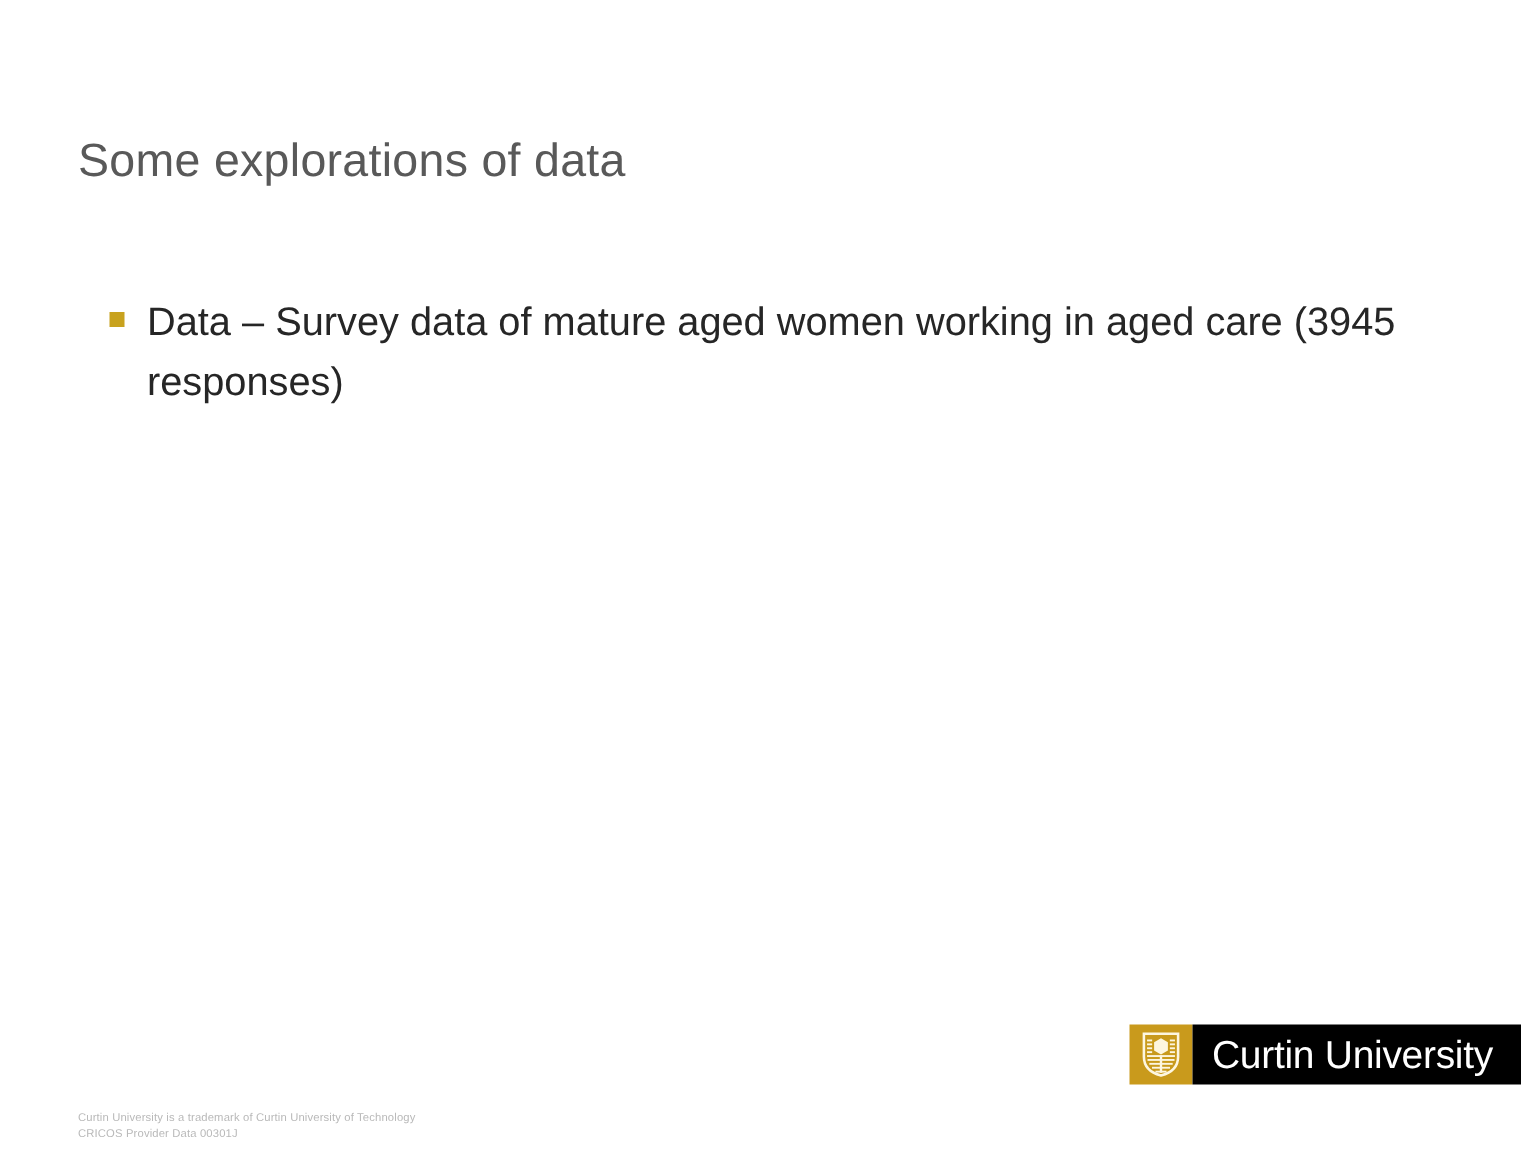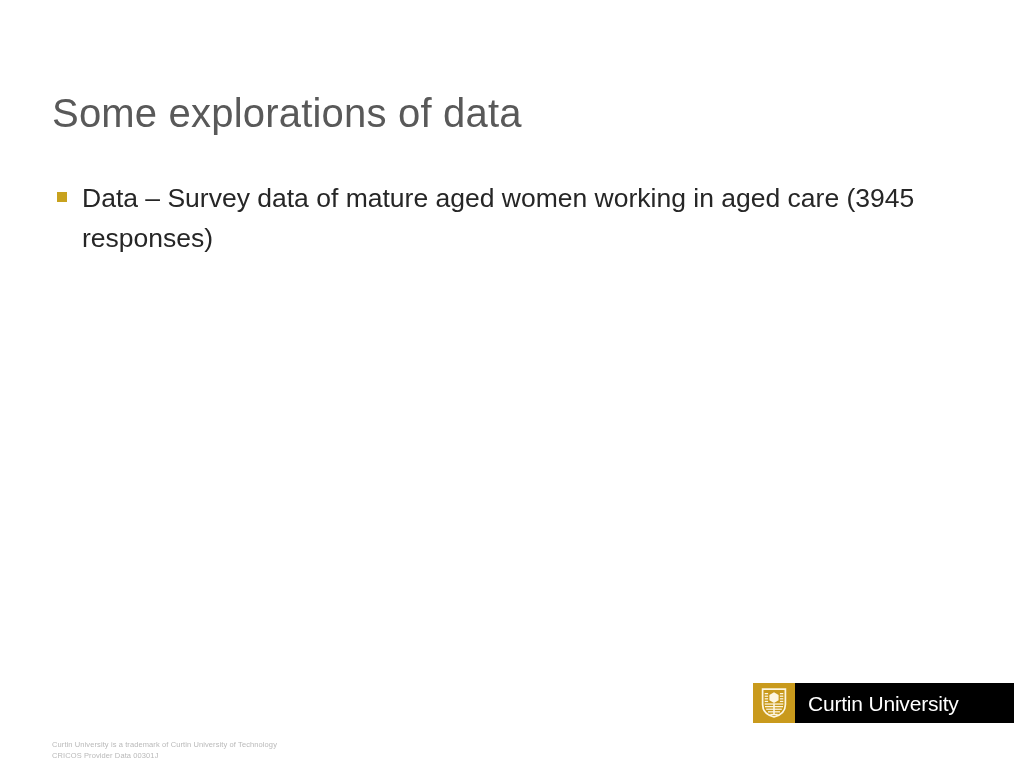--- a/index.html
+++ b/index.html
@@ -21,35 +21,35 @@
     height: 768px;
     background: #ffffff;
   }
 
   
   .slide-title {
     position: absolute;
     left: 52px;
     top: 62px;
     width: 900px;
-    font-size: 40px;
+    font-size: 31px;
     line-height: 48px;
     font-weight: 400;
     color: #595959;
     letter-spacing: 0.2px;
     white-space: nowrap;
   }
 
   
   .body-list {
     position: absolute;
     left: 52px;
     top: 178px;
     width: 915px;
-    margin: 0;
+    margin: 16px;
     padding: 0;
     list-style: none;
   }
 
   .bullet-item {
     position: relative;
     padding-left: 30px;
     margin-bottom: 38px;
     color: #262626;
     font-size: 26.5px;
@@ -109,21 +109,21 @@
   .logo-wordmark {
     width: 219px;
     background: #000000;
     display: flex;
     align-items: center;
     padding-left: 13px;
     box-sizing: border-box;
   }
   .logo-wordmark span {
     color: #ffffff;
-    font-size: 21px;
+    font-size: 26px;
     line-height: 25px;
     font-weight: 400;
     letter-spacing: -0.2px;
     white-space: nowrap;
   }
 </style>
 </head>
 <body>
 
 <div class="slide">

